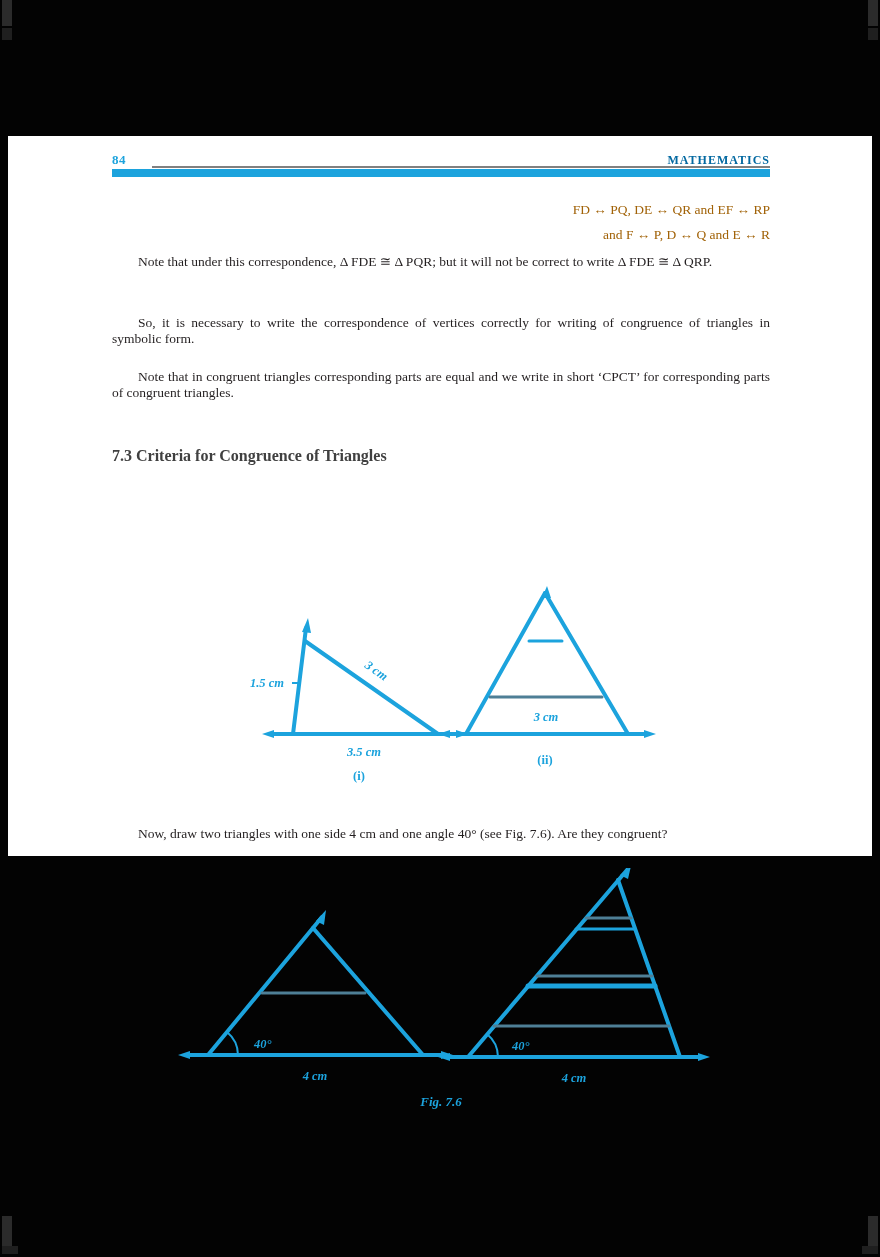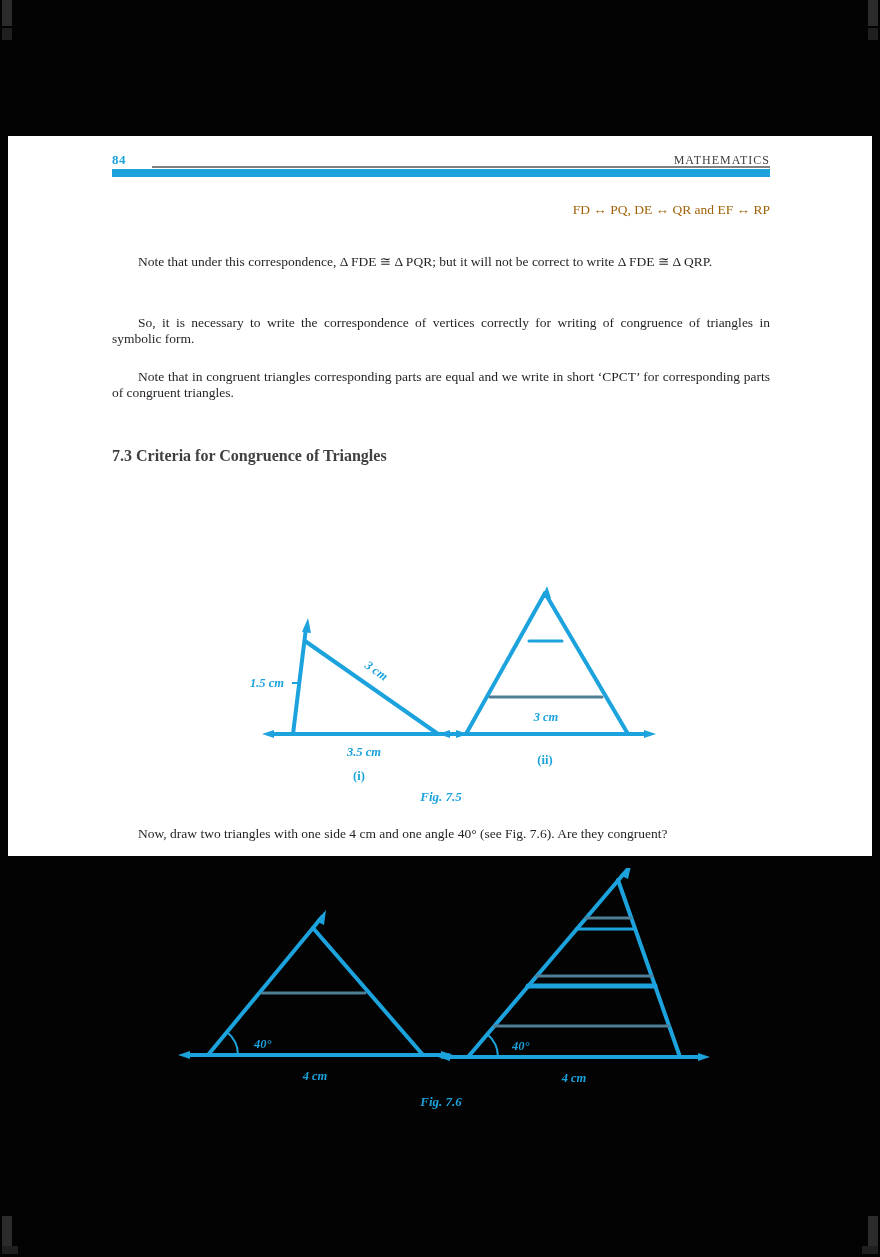--- a/index.html
+++ b/index.html
@@ -2,21 +2,21 @@
 <html><head>
 <meta charset="utf-8">
 <style>
   html,body{margin:0;padding:0;background:#030303;width:880px;height:1257px;position:relative;
             font-family:"Liberation Serif","DejaVu Serif",serif;}
   .crop{position:absolute;background:#2b2b2b;}
   .page{position:absolute;left:8px;top:136px;width:864px;height:720px;background:#ffffff;}
   .abs{position:absolute;}
   .col{left:104px;width:658px;}
   .hdr-num{font-weight:bold;color:#1CA3DD;font-size:13px;letter-spacing:.5px;}
-  .hdr-title{font-weight:normal;color:#404040;font-size:12px;letter-spacing:1px;font-variant:small-caps;}
+  .hdr-title{font-weight:bold;color:#0369a1;font-size:12px;letter-spacing:1px;font-variant:small-caps;}
   .rule-gray{height:2px;background:#808080;}
   .rule-accent{height:8px;background:#1CA3DD;}
   .body-text{font-size:13.5px;line-height:15.5px;color:#231F20;text-align:justify;}
   .centered{text-align:right;font-size:13.5px;color:#a16207;}
   .indent{text-indent:26px;}
   .heading{font-size:16px;font-weight:bold;color:#404040;font-family:"Liberation Serif","DejaVu Serif",serif;}
   .fig-caption{text-align:center;font-size:13px;font-weight:bold;font-style:italic;color:#1CA3DD;}
   svg text{font-family:"Liberation Serif","DejaVu Serif",serif;font-style:italic;font-weight:bold;
            fill:#1CA3DD;font-size:12.5px;}
   svg .sub{font-style:normal;}
@@ -42,20 +42,21 @@
 <div class="page">
 
   <div class="abs col" style="top:16px;height:16px;">
     <span class="hdr-num abs" style="left:0;top:0;">84</span>
     <span class="hdr-title abs" style="right:0;top:1px;">MATHEMATICS</span>
   </div>
   <div class="abs col rule-gray" style="top:30px;left:144px;width:618px;"></div>
   <div class="abs col rule-accent" style="top:33px;"></div>
 
   <div class="abs col centered" style="top:66px;">FD ↔ PQ, DE ↔ QR and EF ↔ RP</div>
+  <div class="abs col centered" style="top:91px;">and F ↔ P, D ↔ Q and E ↔ R</div>
 
   <div class="abs col body-text indent" style="top:118px;">Note that under this correspondence, Δ FDE ≅ Δ PQR; but it will not be correct to write Δ FDE ≅ Δ QRP.</div>
   <div class="abs col body-text indent" style="top:179px;">So, it is necessary to write the correspondence of vertices correctly for writing of congruence of triangles in symbolic form.</div>
   <div class="abs col body-text indent" style="top:233px;">Note that in congruent triangles corresponding parts are equal and we write in short ‘CPCT’ for corresponding parts of congruent triangles.</div>
 
   <div class="abs col heading" style="top:311px;">7.3 Criteria for Congruence of Triangles</div>
 
 
   <svg class="abs" style="left:104px;top:448px;" width="658" height="205" viewBox="0 0 658 205">
     <g>
@@ -77,21 +78,20 @@
       <line class="tri" x1="433" y1="9" x2="516" y2="150"></line>
       <line class="tri" x1="336" y1="150" x2="534" y2="150"></line>
       <polygon class="ah" points="338,146 338,154 326,150"></polygon>
       <polygon class="ah" points="532,146 532,154 544,150"></polygon>
       <line class="ruledc" x1="417" y1="57" x2="450" y2="57"></line>
       <line class="ruled" x1="378" y1="113" x2="490" y2="113"></line>
       <text x="434" y="137" text-anchor="middle">3 cm</text>
       <text class="sub" x="433" y="180" text-anchor="middle">(ii)</text>
     </g>
   </svg>
-  <div class="abs col fig-caption" style="top:653px;">Fig. 7.5</div>
 
   <div class="abs col body-text indent" style="top:690px;">Now, draw two triangles with one side 4 cm and one angle 40° (see Fig. 7.6). Are they congruent?</div>
 
   <svg class="abs" style="left:104px;top:732px;" width="658" height="228" viewBox="0 0 658 228">
     <g>
       <line class="tri" x1="96" y1="187" x2="210" y2="49"></line>
       <polygon class="ah" points="204,53 212,57 214,42"></polygon>
       <line class="tri" x1="201" y1="60" x2="311" y2="187"></line>
       <line class="tri" x1="76" y1="187" x2="331" y2="187"></line>
       <polygon class="ah" points="78,183 78,191 66,187"></polygon>

